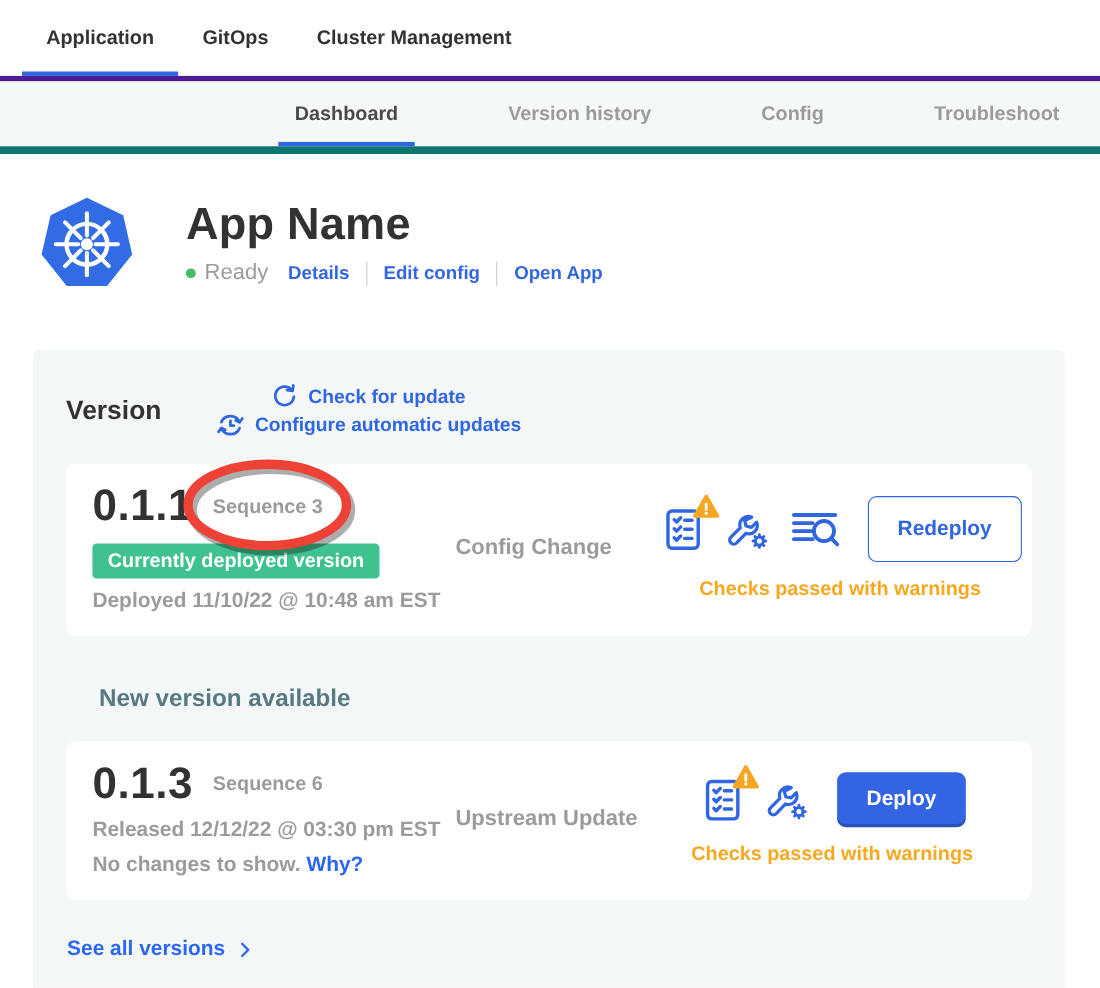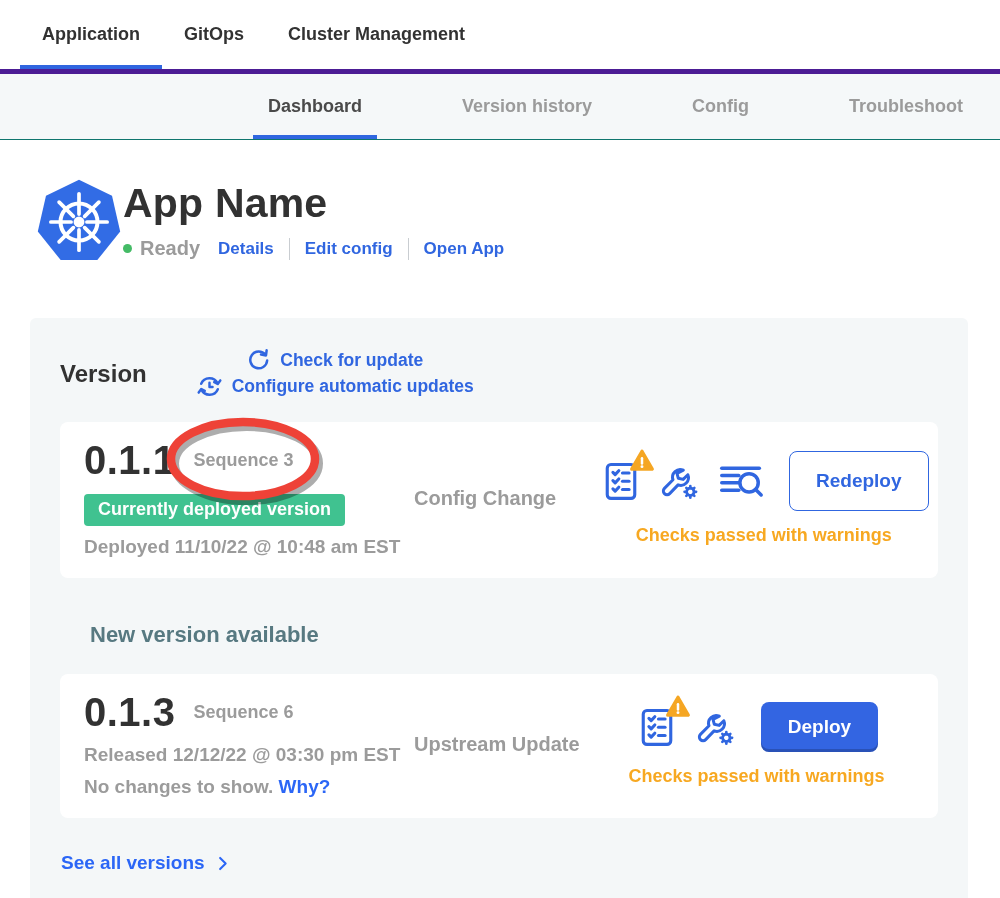--- a/index.html
+++ b/index.html
@@ -5,33 +5,33 @@
   * { margin:0; padding:0; box-sizing:border-box; }
   html,body { width:1000px; height:898px; background:#fff; overflow:hidden;
     font-family:"Liberation Sans","DejaVu Sans",sans-serif; }
 
   
   .top-nav { height:74px; border-bottom:5px solid #4c1d95; display:flex; align-items:stretch; padding-left:20px; background:#fff; }
   .top-nav-item { position:relative; display:flex; align-items:center; padding:0 22px; font-size:18px; font-weight:700; color:#323232; cursor:pointer; white-space:nowrap; }
   .top-nav-item.active::after { content:""; position:absolute; left:0; right:0; bottom:0; height:4px; background:#3066e0; }
 
   
-  .sub-nav { height:66px; background:#f5f8f9; border-bottom:1px solid #0f766e; display:flex; align-items:stretch; padding-left:253px;text-align:right; }
+  .sub-nav { height:66px; background:#f5f8f9; border-bottom:7px solid #0f766e; display:flex; align-items:stretch; padding-left:253px;text-align:right; }
   .sub-nav-item { position:relative; display:flex; align-items:center; padding:0 15px; margin-right:70px; font-size:18px; font-weight:700; color:#9b9b9b; cursor:pointer; white-space:nowrap; }
   .sub-nav-item.active { color:#4a4a4a; }
   .sub-nav-item.active::after { content:""; position:absolute; left:0; right:0; bottom:0; height:4px; background:#3066e0; }
 
   
   .app-header { display:flex; margin:38px 0 0 35px; }
   .k8s-logo { width:88px; height:88px; flex:0 0 88px; }
-  .app-header-right { padding-top:2px; }
+  .app-header-right { margin-left:46px; padding-top:2px; }
   .app-title { font-size:41px; font-weight:700; color:#323232; letter-spacing:.2px; }
   .app-status-row { display:flex; align-items:center; margin-top:10px; }
   .status-dot { width:9px; height:9px; border-radius:50%; background:#44bb66; margin-right:8px; }
-  .status-text { font-size:20px; font-weight:700; color:#9b9b9b; margin-right:18px; }
+  .status-text { font-size:20px; font-weight:400; color:#9b9b9b; margin-right:18px; }
   .app-link { font-size:17px; font-weight:700; color:#3066e0; text-decoration:none; cursor:pointer; }
   .link-divider { width:1px; height:22px; background:#c9cdd1; margin:0 15px; }
 
   
   .version-card { width:938px; margin:52px 0 0 30px; background:#f4f7f8; border-radius:6px; padding:30px 30px 36px 30px; }
   .version-head { display:flex; align-items:center; justify-content:flex-start;gap:19px; }
   .version-title { font-size:24px; font-weight:800; color:#323232; }
   .version-head-links { display:flex; align-items:center;flex-direction:column; }
   .head-link { display:flex; align-items:center; font-size:17.5px; font-weight:700; color:#3066e0; cursor:pointer; margin-left:30px; }
   .head-link .icn { margin-right:9px; display:flex; }

